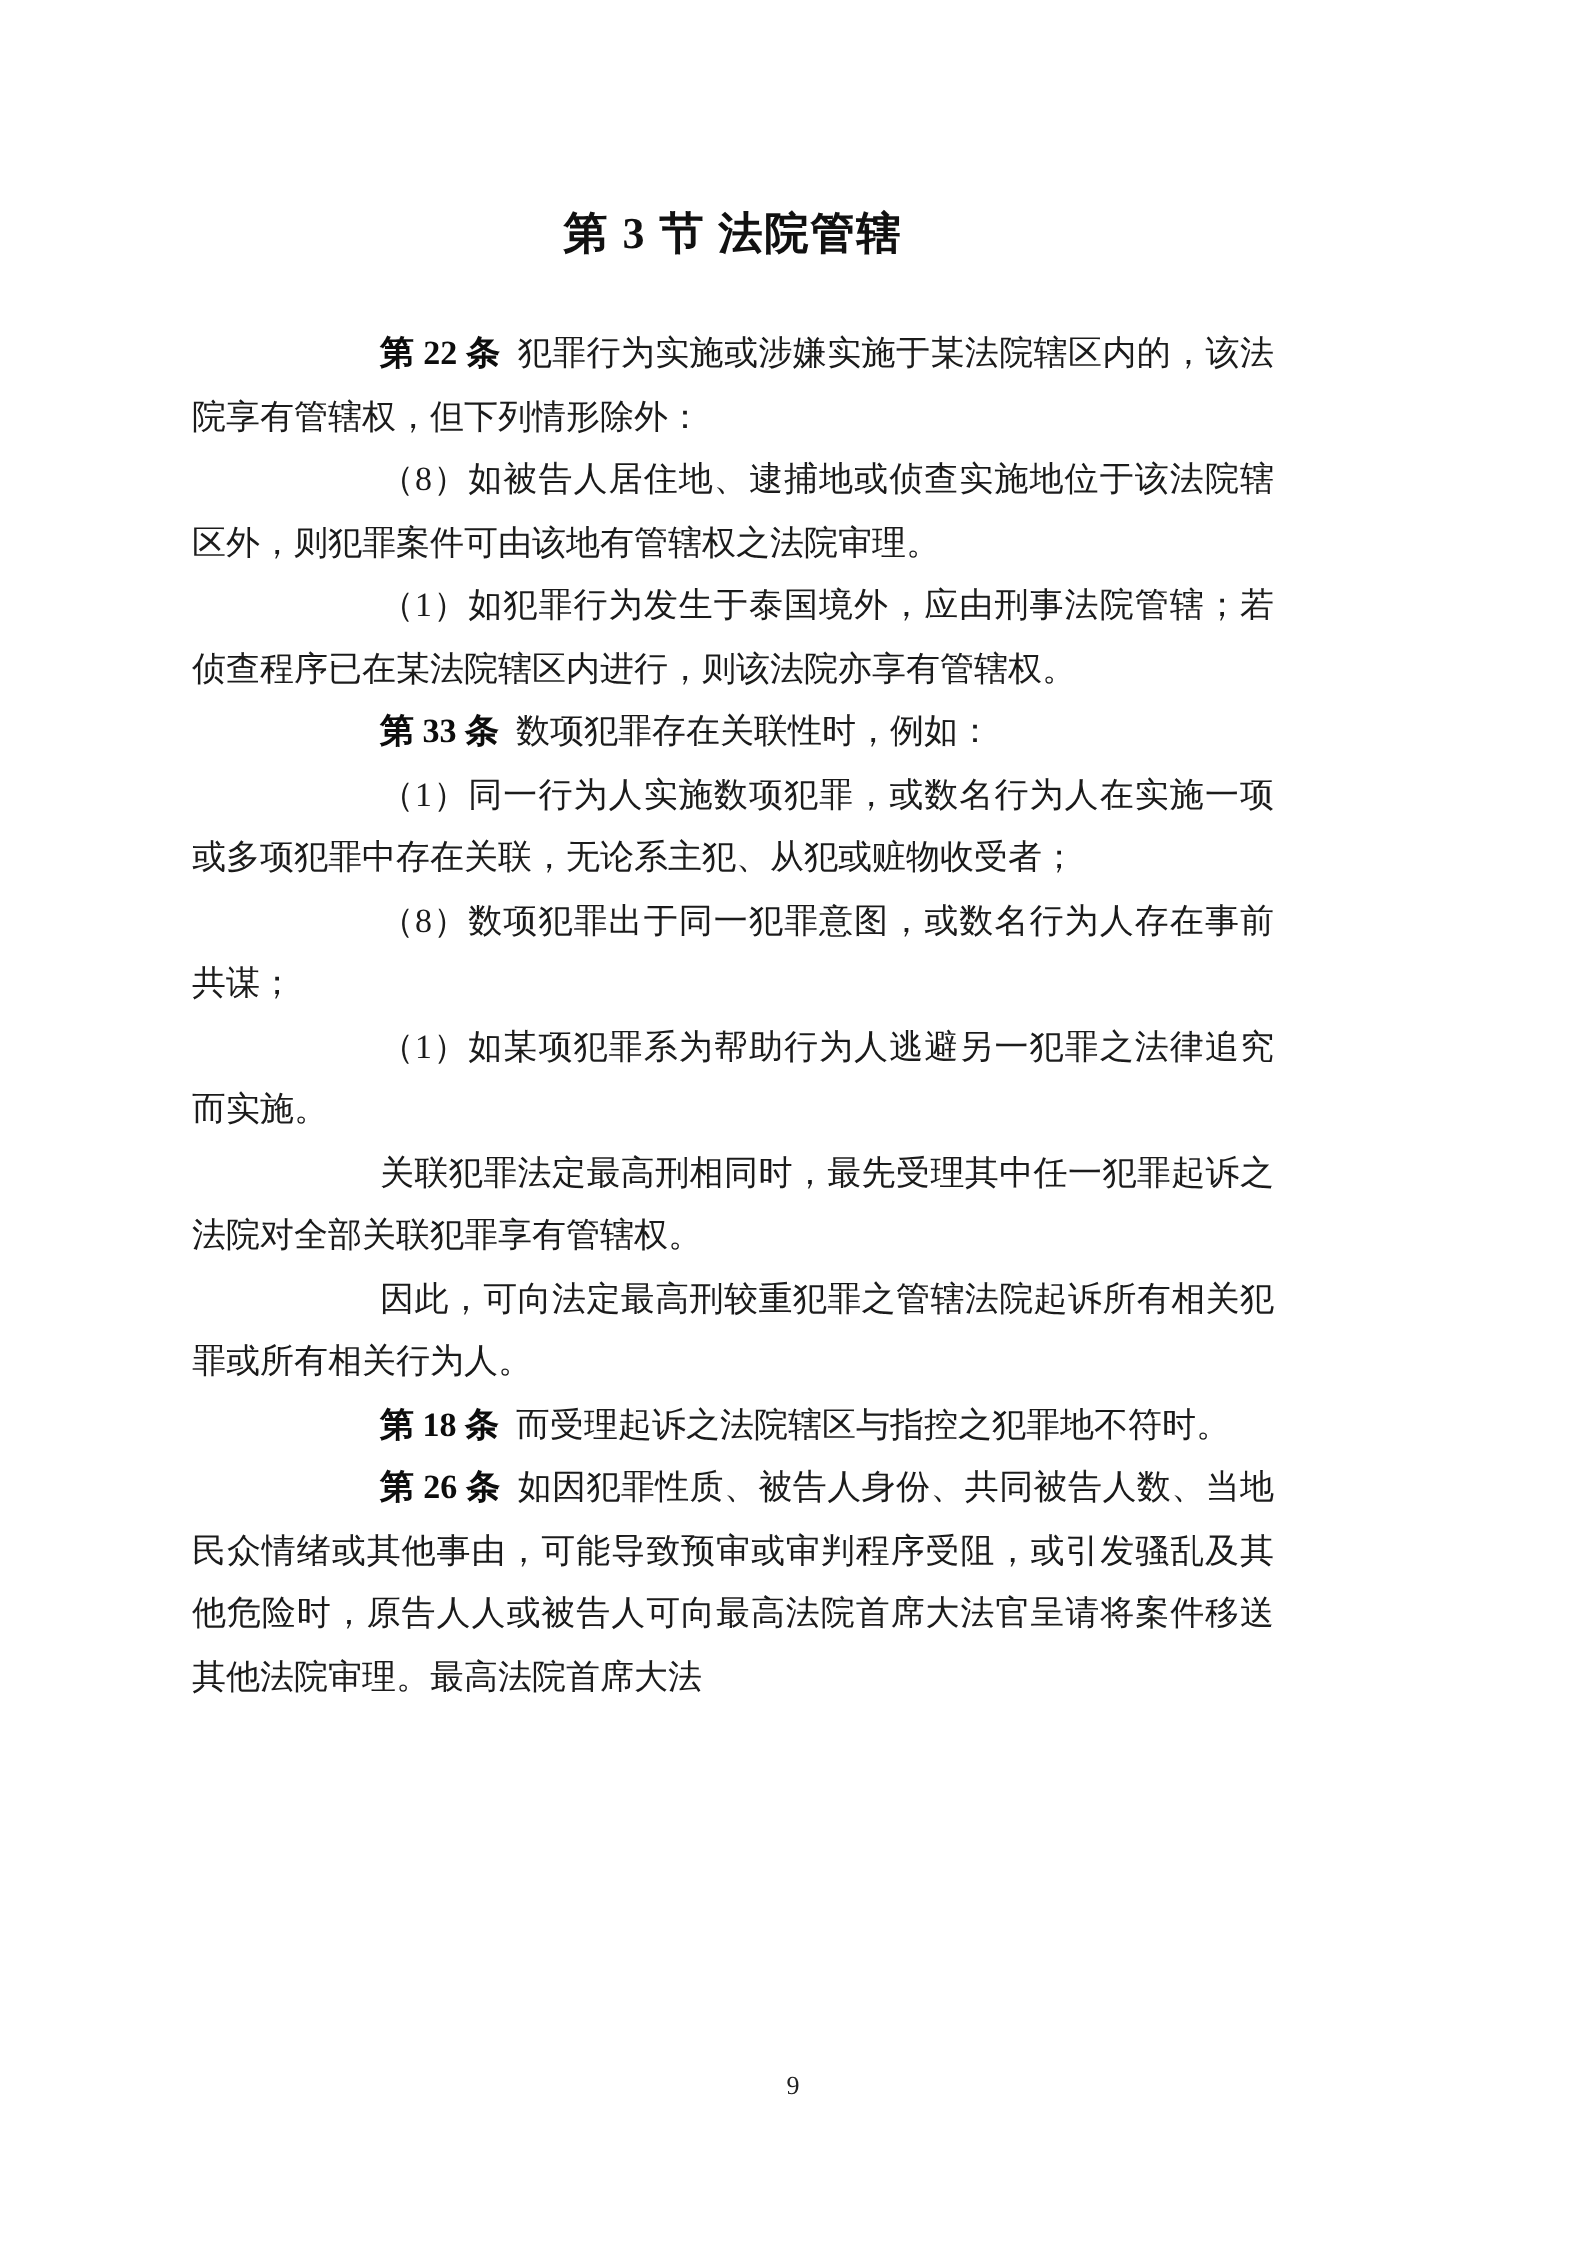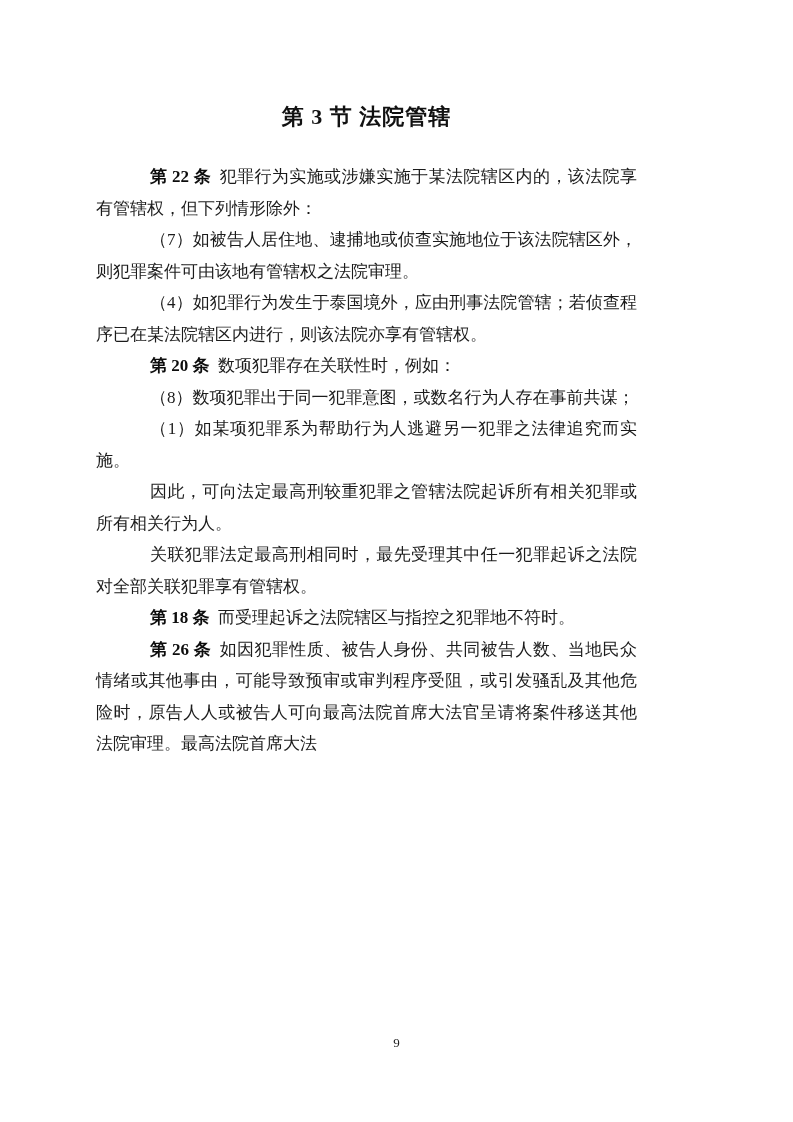--- a/index.html
+++ b/index.html
@@ -37,20 +37,21 @@
     margin: 0;
     font-size: 17px;
     line-height: 31.5px;
     text-align: justify;
     text-indent: 54px;
     color: #1b1b1b;
   }
   .art-num {
     font-weight: bold;
     color: #0d0d0d;
+    margin-left: 40px;
   }
   .art-num:not(:empty) {
     margin-right: 0.5em;
   }
   .page-number {
     position: absolute;
     top: 1034px;
     left: 0;
     width: 793px;
     text-align: center;
@@ -61,36 +62,37 @@
 </style>
 </head>
 <body>
 
 <div class="page">
 
   <h1 class="section-title">第 3 节  法院管辖</h1>
 
   <p class="para"><b class="art-num">第 22 条</b><span>犯罪行为实施或涉嫌实施于某法院辖区内的，该法院享有管辖权，但下列情形除外：</span></p>
 
-  <p class="para"><b class="art-num"></b><span>（7）如被告人居住地、逮捕地或侦查实施地位于该法院辖区外，则犯罪案件可由该地有管辖权之法院审理。</span></p>
+  <p class="para"><b class="art-num"></b><span>（8）如被告人居住地、逮捕地或侦查实施地位于该法院辖区外，则犯罪案件可由该地有管辖权之法院审理。</span></p>
 
-  <p class="para"><b class="art-num"></b><span>（4）如犯罪行为发生于泰国境外，应由刑事法院管辖；若侦查程序已在某法院辖区内进行，则该法院亦享有管辖权。</span></p>
+  <p class="para"><b class="art-num"></b><span>（1）如犯罪行为发生于泰国境外，应由刑事法院管辖；若侦查程序已在某法院辖区内进行，则该法院亦享有管辖权。</span></p>
 
 
 
-  <p class="para"><b class="art-num">第 20 条</b><span>数项犯罪存在关联性时，例如：</span></p>
+  <p class="para"><b class="art-num">第 33 条</b><span>数项犯罪存在关联性时，例如：</span></p>
 
+  <p class="para"><b class="art-num"></b><span>（1）同一行为人实施数项犯罪，或数名行为人在实施一项或多项犯罪中存在关联，无论系主犯、从犯或赃物收受者；</span></p>
 
   <p class="para"><b class="art-num"></b><span>（8）数项犯罪出于同一犯罪意图，或数名行为人存在事前共谋；</span></p>
 
   <p class="para"><b class="art-num"></b><span>（1）如某项犯罪系为帮助行为人逃避另一犯罪之法律追究而实施。</span></p>
 
+  <p class="para"><b class="art-num"></b><span>关联犯罪法定最高刑相同时，最先受理其中任一犯罪起诉之法院对全部关联犯罪享有管辖权。</span></p>
+
   <p class="para"><b class="art-num"></b><span>因此，可向法定最高刑较重犯罪之管辖法院起诉所有相关犯罪或所有相关行为人。</span></p>
-
-  <p class="para"><b class="art-num"></b><span>关联犯罪法定最高刑相同时，最先受理其中任一犯罪起诉之法院对全部关联犯罪享有管辖权。</span></p>
 
   <p class="para"><b class="art-num">第 18 条</b><span>而受理起诉之法院辖区与指控之犯罪地不符时。</span></p>
 
 
   <p class="para"><b class="art-num">第 26 条</b><span>如因犯罪性质、被告人身份、共同被告人数、当地民众情绪或其他事由，可能导致预审或审判程序受阻，或引发骚乱及其他危险时，原告人人或被告人可向最高法院首席大法官呈请将案件移送其他法院审理。最高法院首席大法</span></p>
 
 </div>
 
 <div class="page-number">9</div>
 

